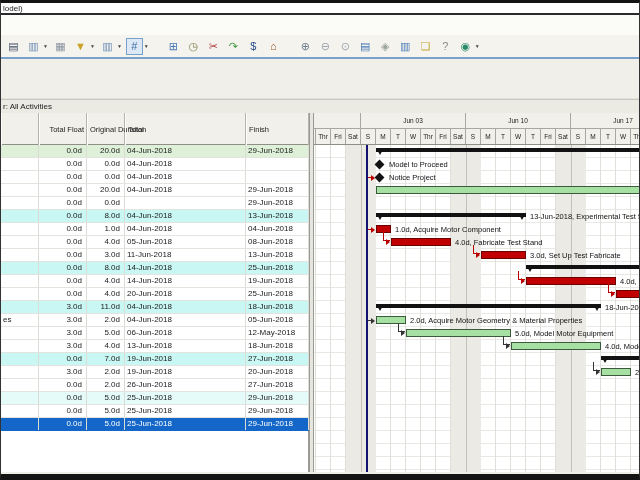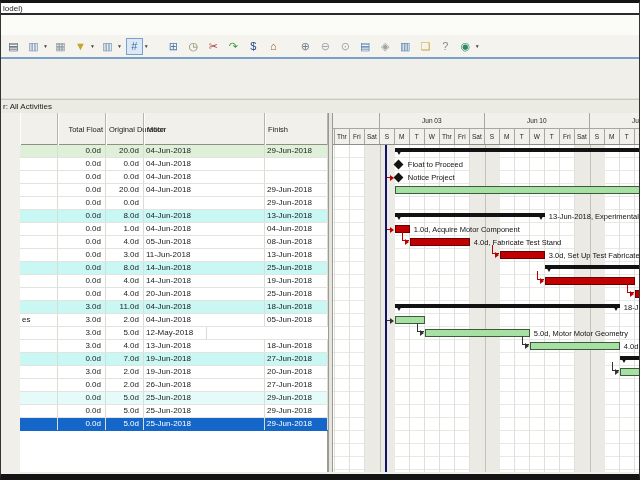--- a/index.html
+++ b/index.html
@@ -14,21 +14,21 @@
   #toolbar { height:24px; background:#f4f3ee; border-bottom:2px solid #7aa0cc;
     display:flex; align-items:center; padding-left:4px; }
   .tb-btn { width:17px; height:17px; display:flex; align-items:center; justify-content:center;
     font-size:11px; margin-right:3px; position:relative; border:1px solid transparent; }
   .tb-btn.active { background:#dce8f5; border:1px solid #7aa0cc; }
   .tb-caret { font-size:5px; color:#444; margin-right:4px; margin-left:-2px; }
   .tb-gap { width:12px; }
   #gapzone { height:40px; background:#f0efe9; border-bottom:1px solid #e2e1da; }
   #filterbar { height:14px; background:#ebeae3; border-top:1px solid #c8c8c0;
     font-size:8px; line-height:13px; color:#222; padding-left:2px; }
-  #main { position:relative; height:359px; display:flex; background:#fff;margin-left:19px; }
+  #main { position:relative; height:359px; display:flex; background:#fff; }
   
   #table-panel { width:308px; position:relative; background:#fff; }
   #thead { height:32px; display:flex; background:#f1f0ea; border-bottom:1px solid #8f8f88; }
   .hcell { height:32px; border-right:1px solid #b5b5ad; border-left:1px solid #fdfdfb;
     font-size:7.5px; color:#222; display:flex; align-items:center;
     white-space:nowrap; overflow:visible; padding:0 2px; }
   .hcell.r { justify-content:flex-end; }
   #tbody { position:relative; }
   .trow { display:flex; height:13px; border-bottom:1px solid #e4e4de; background:#fff; }
   .trow.project { background:#def0d8; }
@@ -115,21 +115,21 @@
   <div id="gapzone"></div>
   <div id="filterbar">
     <span>r: All Activities</span>
   </div>
   <div id="main">
     <div id="table-panel">
       <div id="thead">
           <div class="hcell" style="width: 38px;"></div>
           <div class="hcell r" style="width: 48px;">Total Float</div>
           <div class="hcell" style="width: 38px;">Original Duration</div>
-          <div class="hcell" style="width: 121px;">Motor</div>
+          <div class="hcell" style="width: 121px;">Total</div>
           <div class="hcell" style="width: 63px;">Finish</div>
         </div>
       <div id="tbody">
           <div class="trow project">
             <div class="tcell" style="width: 38px;"></div>
             <div class="tcell r" style="width: 48px;">0.0d</div>
             <div class="tcell r" style="width: 38px;">20.0d</div>
             <div class="tcell" style="width: 121px;">04-Jun-2018</div>
             <div class="tcell" style="width: 63px;">29-Jun-2018</div>
           </div>
@@ -221,20 +221,21 @@
             <div class="tcell" style="width: 38px;">es</div>
             <div class="tcell r" style="width: 48px;">3.0d</div>
             <div class="tcell r" style="width: 38px;">2.0d</div>
             <div class="tcell" style="width: 121px;">04-Jun-2018</div>
             <div class="tcell" style="width: 63px;">05-Jun-2018</div>
           </div>
           <div class="trow ">
             <div class="tcell" style="width: 38px;"></div>
             <div class="tcell r" style="width: 48px;">3.0d</div>
             <div class="tcell r" style="width: 38px;">5.0d</div>
+            <div class="tcell" style="width: 121px;">06-Jun-2018</div>
             <div class="tcell" style="width: 63px;">12-May-2018</div>
           </div>
           <div class="trow ">
             <div class="tcell" style="width: 38px;"></div>
             <div class="tcell r" style="width: 48px;">3.0d</div>
             <div class="tcell r" style="width: 38px;">4.0d</div>
             <div class="tcell" style="width: 121px;">13-Jun-2018</div>
             <div class="tcell" style="width: 63px;">18-Jun-2018</div>
           </div>
           <div class="trow wbs">
@@ -317,21 +318,21 @@
           <div class="wk" style="left: 32px; width: 30px;"></div>
           <div class="wk" style="left: 137px; width: 30px;"></div>
           <div class="wk" style="left: 242px; width: 30px;"></div>
           <div class="weekline" style="left: 47px;"></div>
           <div class="weekline" style="left: 152px;"></div>
           <div class="weekline" style="left: 257px;"></div>
           <div class="datadate" style="left: 52px; background: rgb(19, 19, 110);"></div>
           <div class="bar-summary" style="left: 62px; width: 390px; top: 3px;"></div>
           <div class="tri" style="left: 62px; top: 3px;"></div>
           <div class="milestone" style="left: 62px; top: 16px;"></div>
-          <div class="bar-label" style="left: 75px; top: 15px;">Float to Proceed</div>
+          <div class="bar-label" style="left: 75px; top: 15px;">Model to Proceed</div>
           <div class="milestone" style="left: 62px; top: 29px;"></div>
           <div class="conn-h" style="left: 54px; width: 4px; top: 32px; background: rgb(187, 0, 0);"></div>
           <div class="conn-arrow" style="left: 57px; top: 30px; border-left: 4px solid rgb(187, 0, 0);"></div>
           <div class="bar-label" style="left: 75px; top: 28px;">Notice Project</div>
           <div class="bar-task" style="left: 62px; width: 390px; top: 41px;"></div>
           <div class="bar-summary" style="left: 62px; width: 150px; top: 68px;"></div>
           <div class="tri" style="left: 62px; top: 68px;"></div>
           <div class="tri" style="left: 204px; top: 68px;"></div>
           <div class="bar-label" style="left: 216px; top: 67px;">13-Jun-2018, Experimental Test S</div>
           <div class="bar-critical" style="left: 62px; width: 15px; top: 80px;"></div>
@@ -355,24 +356,25 @@
           <div class="bar-critical" style="left: 302px; width: 90px; top: 145px;"></div>
           <div class="conn-elbow" style="left: 294px; top: 139px; height: 9px; border-color: rgb(187, 0, 0);"></div>
           <div class="conn-arrow" style="left: 297px; top: 146px; border-left: 4px solid rgb(187, 0, 0);"></div>
           <div class="bar-summary" style="left: 62px; width: 225px; top: 159px;"></div>
           <div class="tri" style="left: 62px; top: 159px;"></div>
           <div class="tri" style="left: 279px; top: 159px;"></div>
           <div class="bar-label" style="left: 291px; top: 158px;">18-Jun-2018</div>
           <div class="bar-task" style="left: 62px; width: 30px; top: 171px;"></div>
           <div class="conn-h" style="left: 54px; width: 4px; top: 175px; background: rgb(51, 51, 51);"></div>
           <div class="conn-arrow" style="left: 57px; top: 173px; border-left: 4px solid rgb(51, 51, 51);"></div>
+          <div class="bar-label" style="left: 96px; top: 171px;">2.0d, Acquire Motor Geometry &amp; Material Properties</div>
           <div class="bar-task" style="left: 92px; width: 105px; top: 184px;"></div>
           <div class="conn-elbow" style="left: 84px; top: 178px; height: 9px; border-color: rgb(51, 51, 51);"></div>
           <div class="conn-arrow" style="left: 87px; top: 185px; border-left: 4px solid rgb(51, 51, 51);"></div>
-          <div class="bar-label" style="left: 201px; top: 184px;">5.0d, Motor Motor Geometry</div>
+          <div class="bar-label" style="left: 201px; top: 184px;">5.0d, Model Motor Equipment</div>
           <div class="bar-task" style="left: 197px; width: 90px; top: 197px;"></div>
           <div class="conn-elbow" style="left: 189px; top: 191px; height: 9px; border-color: rgb(51, 51, 51);"></div>
           <div class="conn-arrow" style="left: 192px; top: 198px; border-left: 4px solid rgb(51, 51, 51);"></div>
           <div class="bar-label" style="left: 291px; top: 197px;">4.0d, Model</div>
           <div class="bar-summary" style="left: 287px; width: 135px; top: 211px;"></div>
           <div class="tri" style="left: 287px; top: 211px;"></div>
           <div class="bar-task" style="left: 287px; width: 30px; top: 223px;"></div>
           <div class="conn-elbow" style="left: 279px; top: 217px; height: 9px; border-color: rgb(51, 51, 51);"></div>
           <div class="conn-arrow" style="left: 282px; top: 224px; border-left: 4px solid rgb(51, 51, 51);"></div>
           <div class="bar-label" style="left: 321px; top: 223px;">2.0</div>

